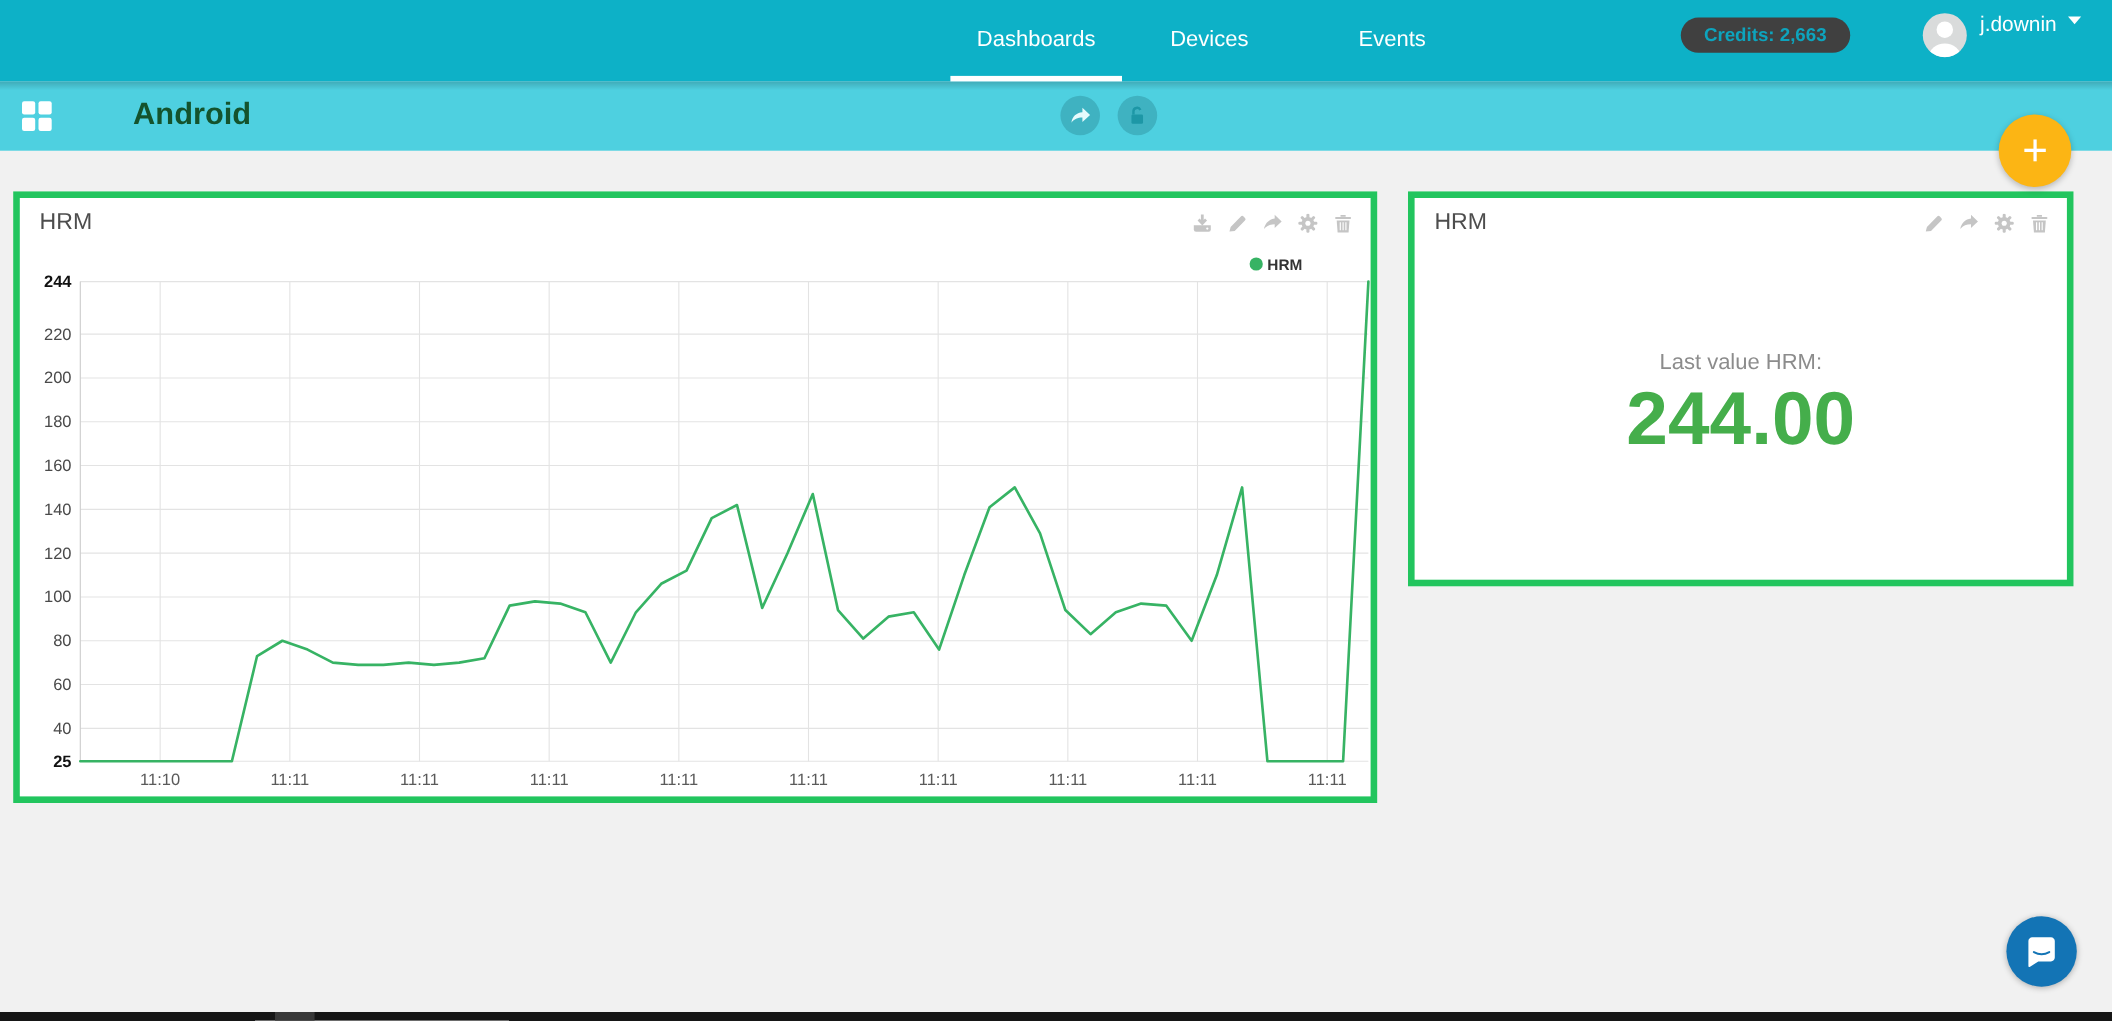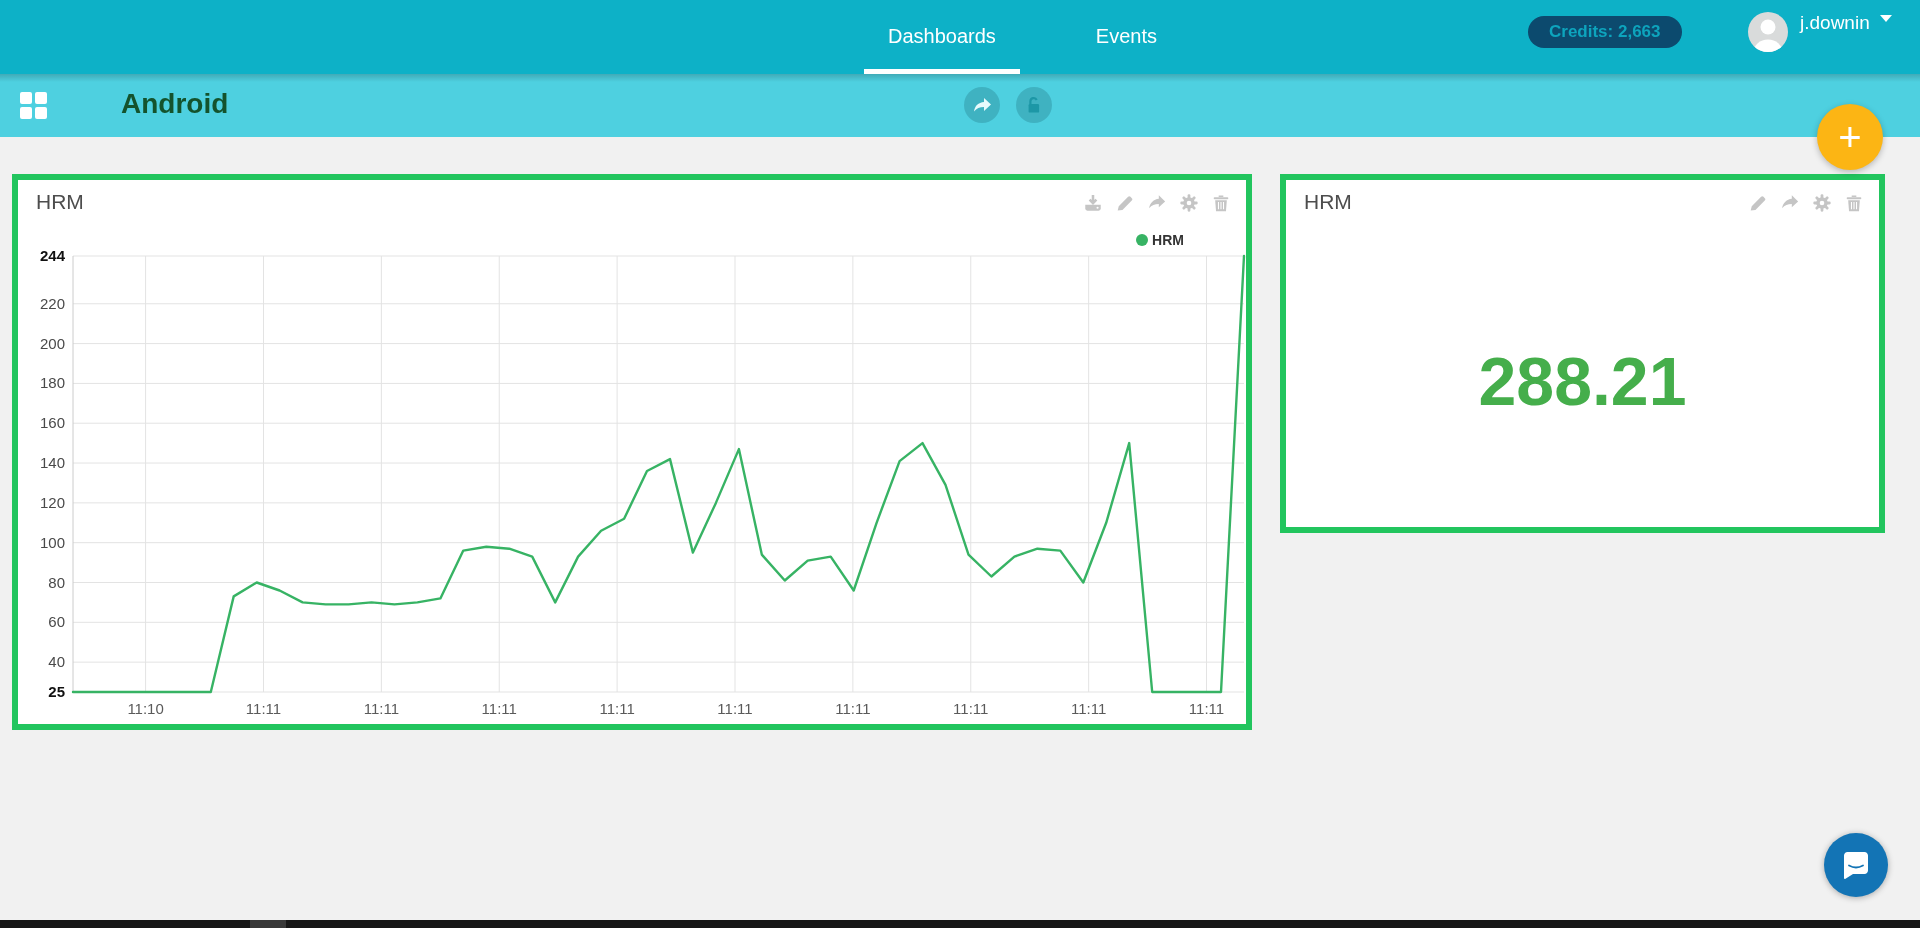--- a/index.html
+++ b/index.html
@@ -7,21 +7,21 @@
   body { font-family:"Liberation Sans", sans-serif; background:#f1f1f1; position:relative; }
 
   
   .navbar { position:absolute; left:0; top:0; width:1920px; height:74px; background:#0db1c7; z-index:30; }
   .logo { position:absolute; left:74px; top:12px; display:flex; align-items:center; }
   .logo-mark { width:54px; height:52px; margin-right:9px; }
   .logo-text { color:#fff; font-size:37px; font-weight:700; letter-spacing:-1px; line-height:52px; }
   .nav-items { position:absolute; left:854px; top:0; height:74px; display:flex; }
   .nav-item { position:relative; height:74px; line-height:72px; padding:0 34px; color:#fff; font-size:20px; font-weight:300; cursor:pointer; }
   .nav-item.active::after { content:""; position:absolute; left:10px; right:10px; bottom:0; height:5px; background:#fff; }
-  .credits-pill { position:absolute; left:1528px; top:16px; height:32px; padding:0 21px; background:#0c4a6e; border-radius:16px; color:#0da4bd; font-size:17px; font-weight:700; line-height:32px; cursor:pointer; }
+  .credits-pill { position:absolute; left:1528px; top:16px; height:32px; padding:0 21px; background:#404040; border-radius:16px; color:#0da4bd; font-size:17px; font-weight:700; line-height:32px; cursor:pointer; }
   .user-box { position:absolute; left:1748px; top:12px; display:flex; align-items:flex-start; cursor:pointer; }
   .avatar { width:40px; height:40px; border-radius:50%; background:#d9dbdb; overflow:hidden; margin-right:12px; }
   .user-name { color:#fff; font-size:19px; font-weight:300; }
   .caret { width:0; height:0; border-left:6px solid transparent; border-right:6px solid transparent; border-top:7px solid #fff; margin-left:10px; margin-top:3px; }
 
   
   .subheader { position:absolute; left:0; top:74px; width:1920px; height:63px; background:#4ed0e0; z-index:20; }
   .subheader::before { content:""; position:absolute; left:0; top:0; width:100%; height:8px; background:linear-gradient(rgba(0,0,0,.18), rgba(0,0,0,0)); }
   .grid-icon { position:absolute; left:20px; top:92px; width:26px; height:26px; display:grid; grid-template-columns:12px 12px; grid-template-rows:12px 12px; gap:3px; cursor:pointer; z-index:21; }
   .grid-icon span { background:#fff; border-radius:2px; }
@@ -56,20 +56,21 @@
   .bottom-bar { position:absolute; left:0; bottom:0; width:1920px; height:8px; background:#161616; z-index:50; }
   .bottom-bar .notch { position:absolute; left:250px; top:0; width:36px; height:8px; background:#383838; }
 </style>
 </head>
 <body>
 
 <div class="navbar">
 
   <div class="nav-items">
     <div class="nav-item active">Dashboards</div>
+    <div class="nav-item">Devices</div>
     <div class="nav-item" style="margin-left:32px;">Events</div>
   </div>
 
   <div class="credits-pill">Credits: 2,663</div>
 
   <div class="user-box">
     <div class="avatar">
       <svg viewBox="0 0 40 40" width="40" height="40">
         <circle cx="20" cy="15" r="7.5" fill="#ffffff"></circle>
         <path d="M5.5 40a14.5 12.5 0 0 1 29 0z" fill="#ffffff"></path>
@@ -207,21 +208,22 @@
         </g>
         <circle cx="8.5" cy="8.5" r="2.2" fill="#fff"></circle>
       </svg>
       <svg viewBox="0 0 17 17" class="ticon">
         <path d="M6.3 1.4h4.4v1.4H6.3z" fill="#c2c2c2"></path>
         <rect x="1.6" y="3" width="13.8" height="1.9" rx=".9" fill="#c2c2c2"></rect>
         <path d="M3 6h11l-.8 10.4H3.8z" fill="#c2c2c2"></path>
         <path d="M6.1 7.6v6.8M8.5 7.6v6.8M10.9 7.6v6.8" stroke="#fff" stroke-width="1"></path>
       </svg>
     </div>
-  <div class="last-value">288.21</div>
+  <div class="last-value-label">Last value HRM:</div>
+  <div class="last-value">244.00</div>
 </div>
 
 <div class="chat-fab">
   <svg width="30" height="30" viewBox="0 0 30 30">
     <path d="M3 5.5C3 3.6 4.6 2 6.5 2h17C25.4 2 27 3.6 27 5.5v15c0 1.9-1.6 3.5-3.5 3.5H12l-7.5 4.8c-.9.5-1.5.1-1.5-.9z" fill="#ffffff"></path>
     <path d="M8 15.5c4.6 2.6 9.4 2.6 14 0" fill="none" stroke="#1374b5" stroke-width="1.8" stroke-linecap="round"></path>
   </svg>
 </div>
 
 <div class="bottom-bar">

